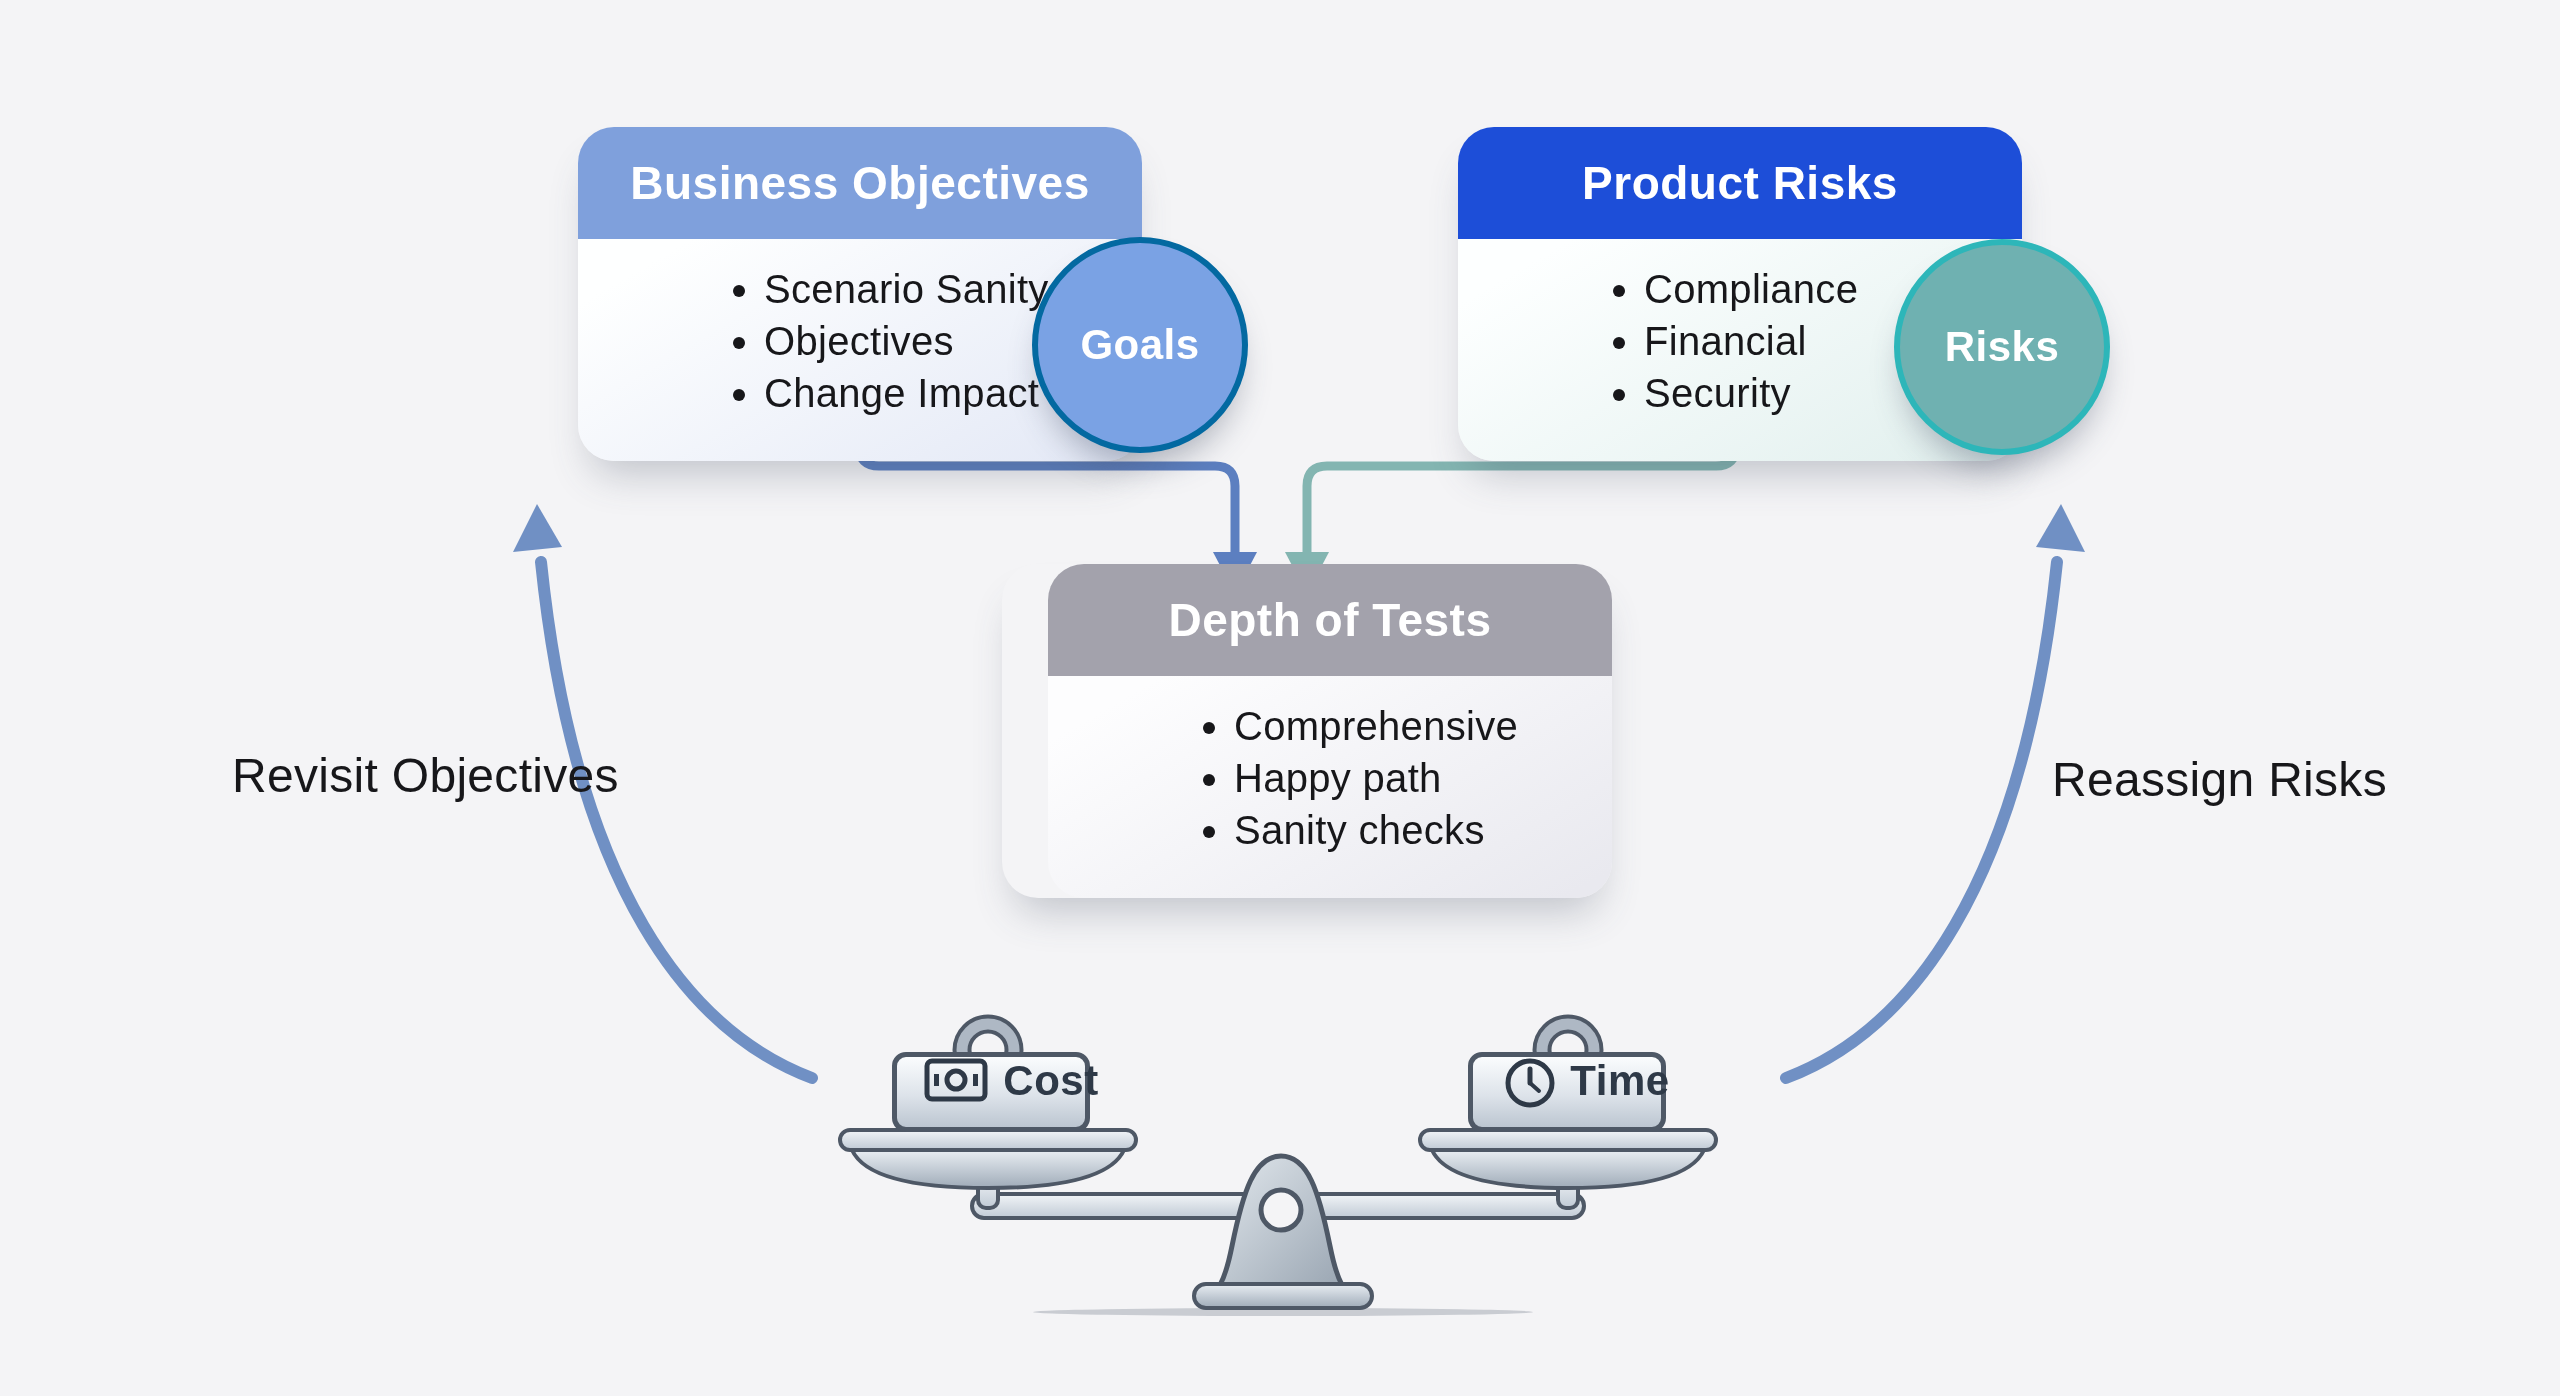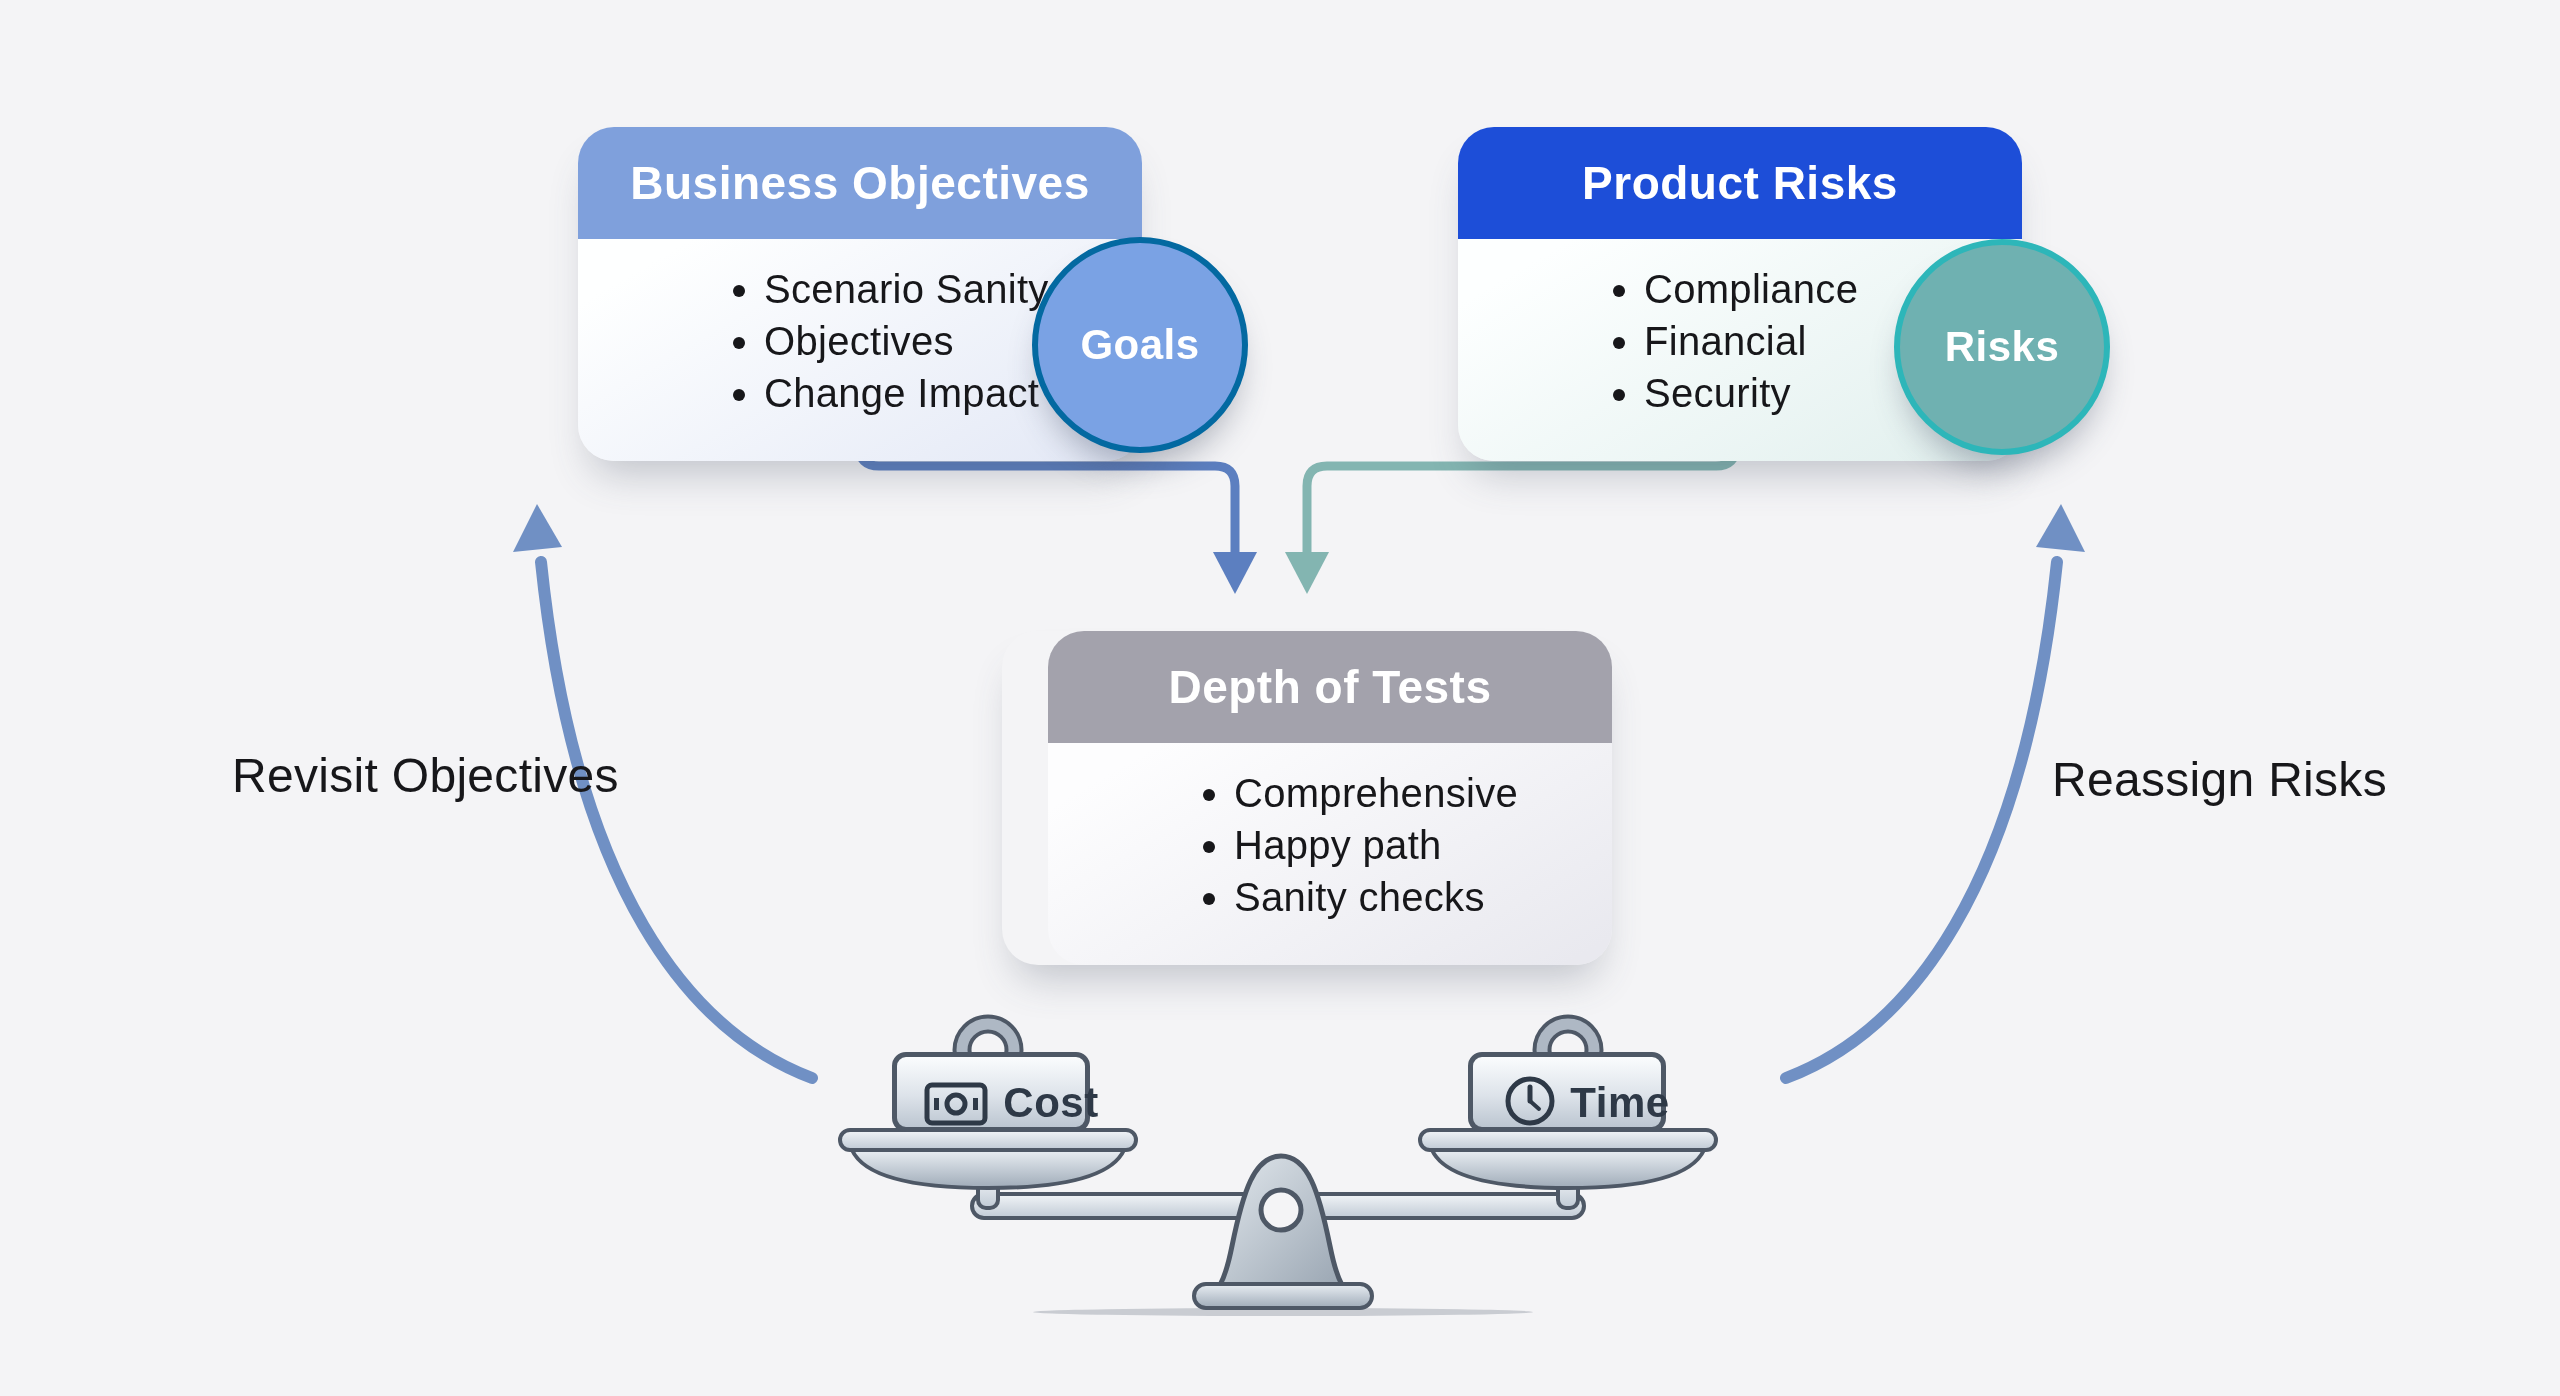--- a/index.html
+++ b/index.html
@@ -22,21 +22,21 @@
   .card li::marker { color:#17171a; }
 
   #card-objectives { left:578px; top:127px; }
   #card-objectives .card-header { background:#7fa0dc; }
   #card-objectives .card-body   { background:linear-gradient(150deg,#feffff 12%,#e4e9f6 95%); }
 
   #card-risks { left:1458px; top:127px; }
   #card-risks .card-header { background:#1d4ed8; }
   #card-risks .card-body   { background:linear-gradient(150deg,#fdffff 12%,#e2f0ee 95%); }
 
-  #card-depth { left:1002px; top:631px;padding-left:46px; }
+  #card-depth { left:1002px; top:564px;padding-left:46px; }
   #card-depth .card-header { background:#a3a2ac; }
   #card-depth .card-body   { background:linear-gradient(150deg,#fdfdfe 12%,#e9e9ef 95%); }
 
   
   .badge { position:absolute; width:216px; height:216px; border-radius:50%;
            display:flex; align-items:center; justify-content:center; z-index:3;
            color:#ffffff; font-size:42px; font-weight:700; letter-spacing:.5px;
            box-sizing:border-box; box-shadow:0 22px 32px -10px rgba(60,70,95,.38); }
   #badge-goals    { left:1032px; top:237px; background:#7aa2e4; border:6px solid #0369a1; }
   #badge-risks    { left:1894px; top:239px; background:#6fb1b1; border:6px solid #2db6b9; }
@@ -44,21 +44,21 @@
 
   
   .loop-label { position:absolute; font-size:48px; color:#17171a; z-index:2; letter-spacing:.3px; }
   #label-revisit  { left:232px;  top:748px; }
   #label-reassign { left:2052px; top:752px; }
 
   
   .weight { position:absolute; width:198px; height:80px; border-radius:14px; z-index:3;
             border:5px solid #4e5866; box-sizing:border-box;
             background:linear-gradient(180deg,#fafcfd 0%,#dde3ea 55%,#bcc6d1 100%);
-            display:flex; align-items:flex-end; justify-content:center; gap:14px;padding-left:40px; }
+            display:flex; align-items:flex-start; justify-content:center; gap:14px;padding-left:40px; }
   #weight-cost { left:892px;  top:1052px; }
   #weight-time { left:1468px; top:1052px; }
   .weight-label { font-size:42px; font-weight:700; color:#2e3947; letter-spacing:.5px; }
   .weight-icon { display:flex; align-items:center; }
 </style>
 </head>
 <body>
 
 <div class="canvas">
 

